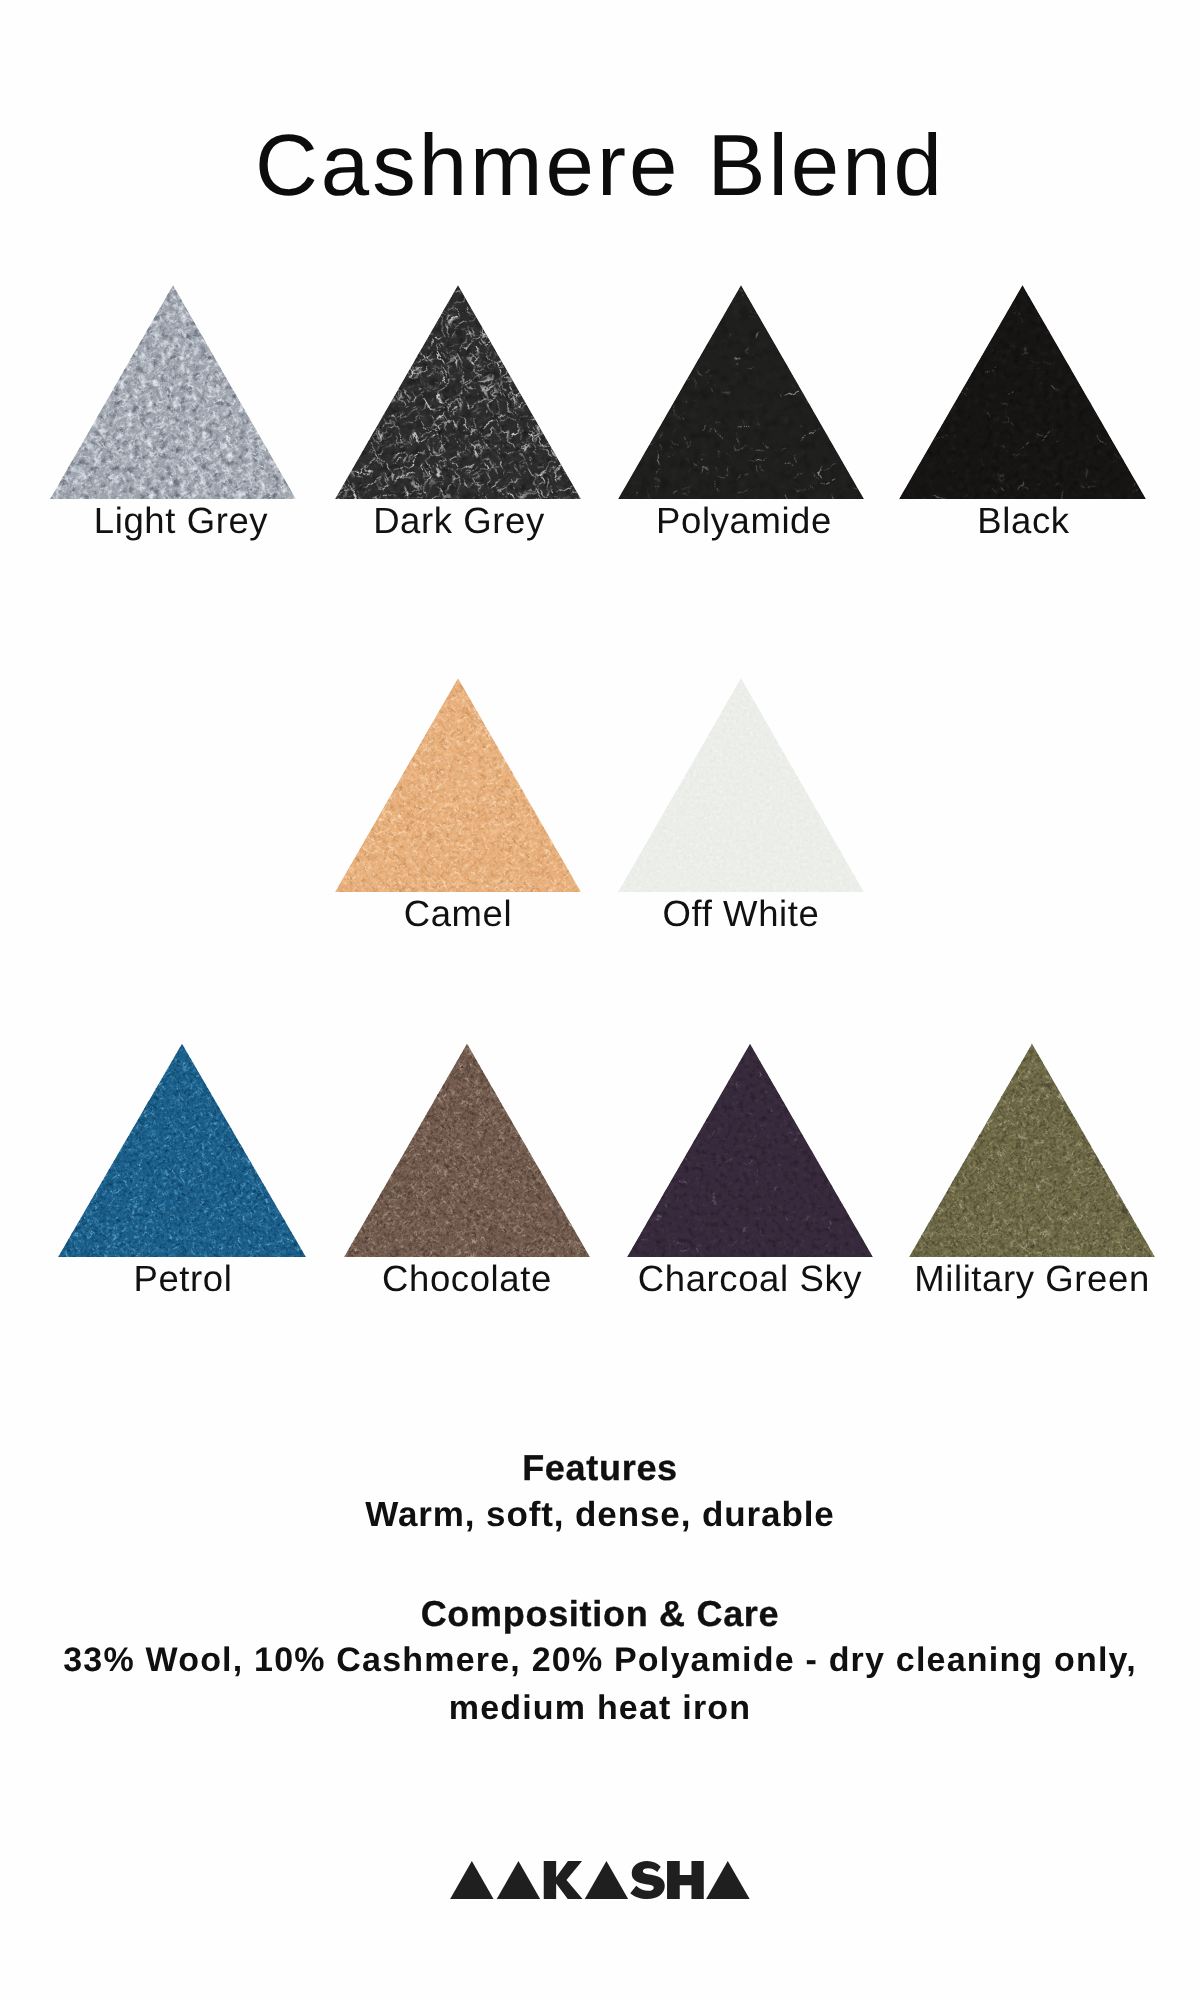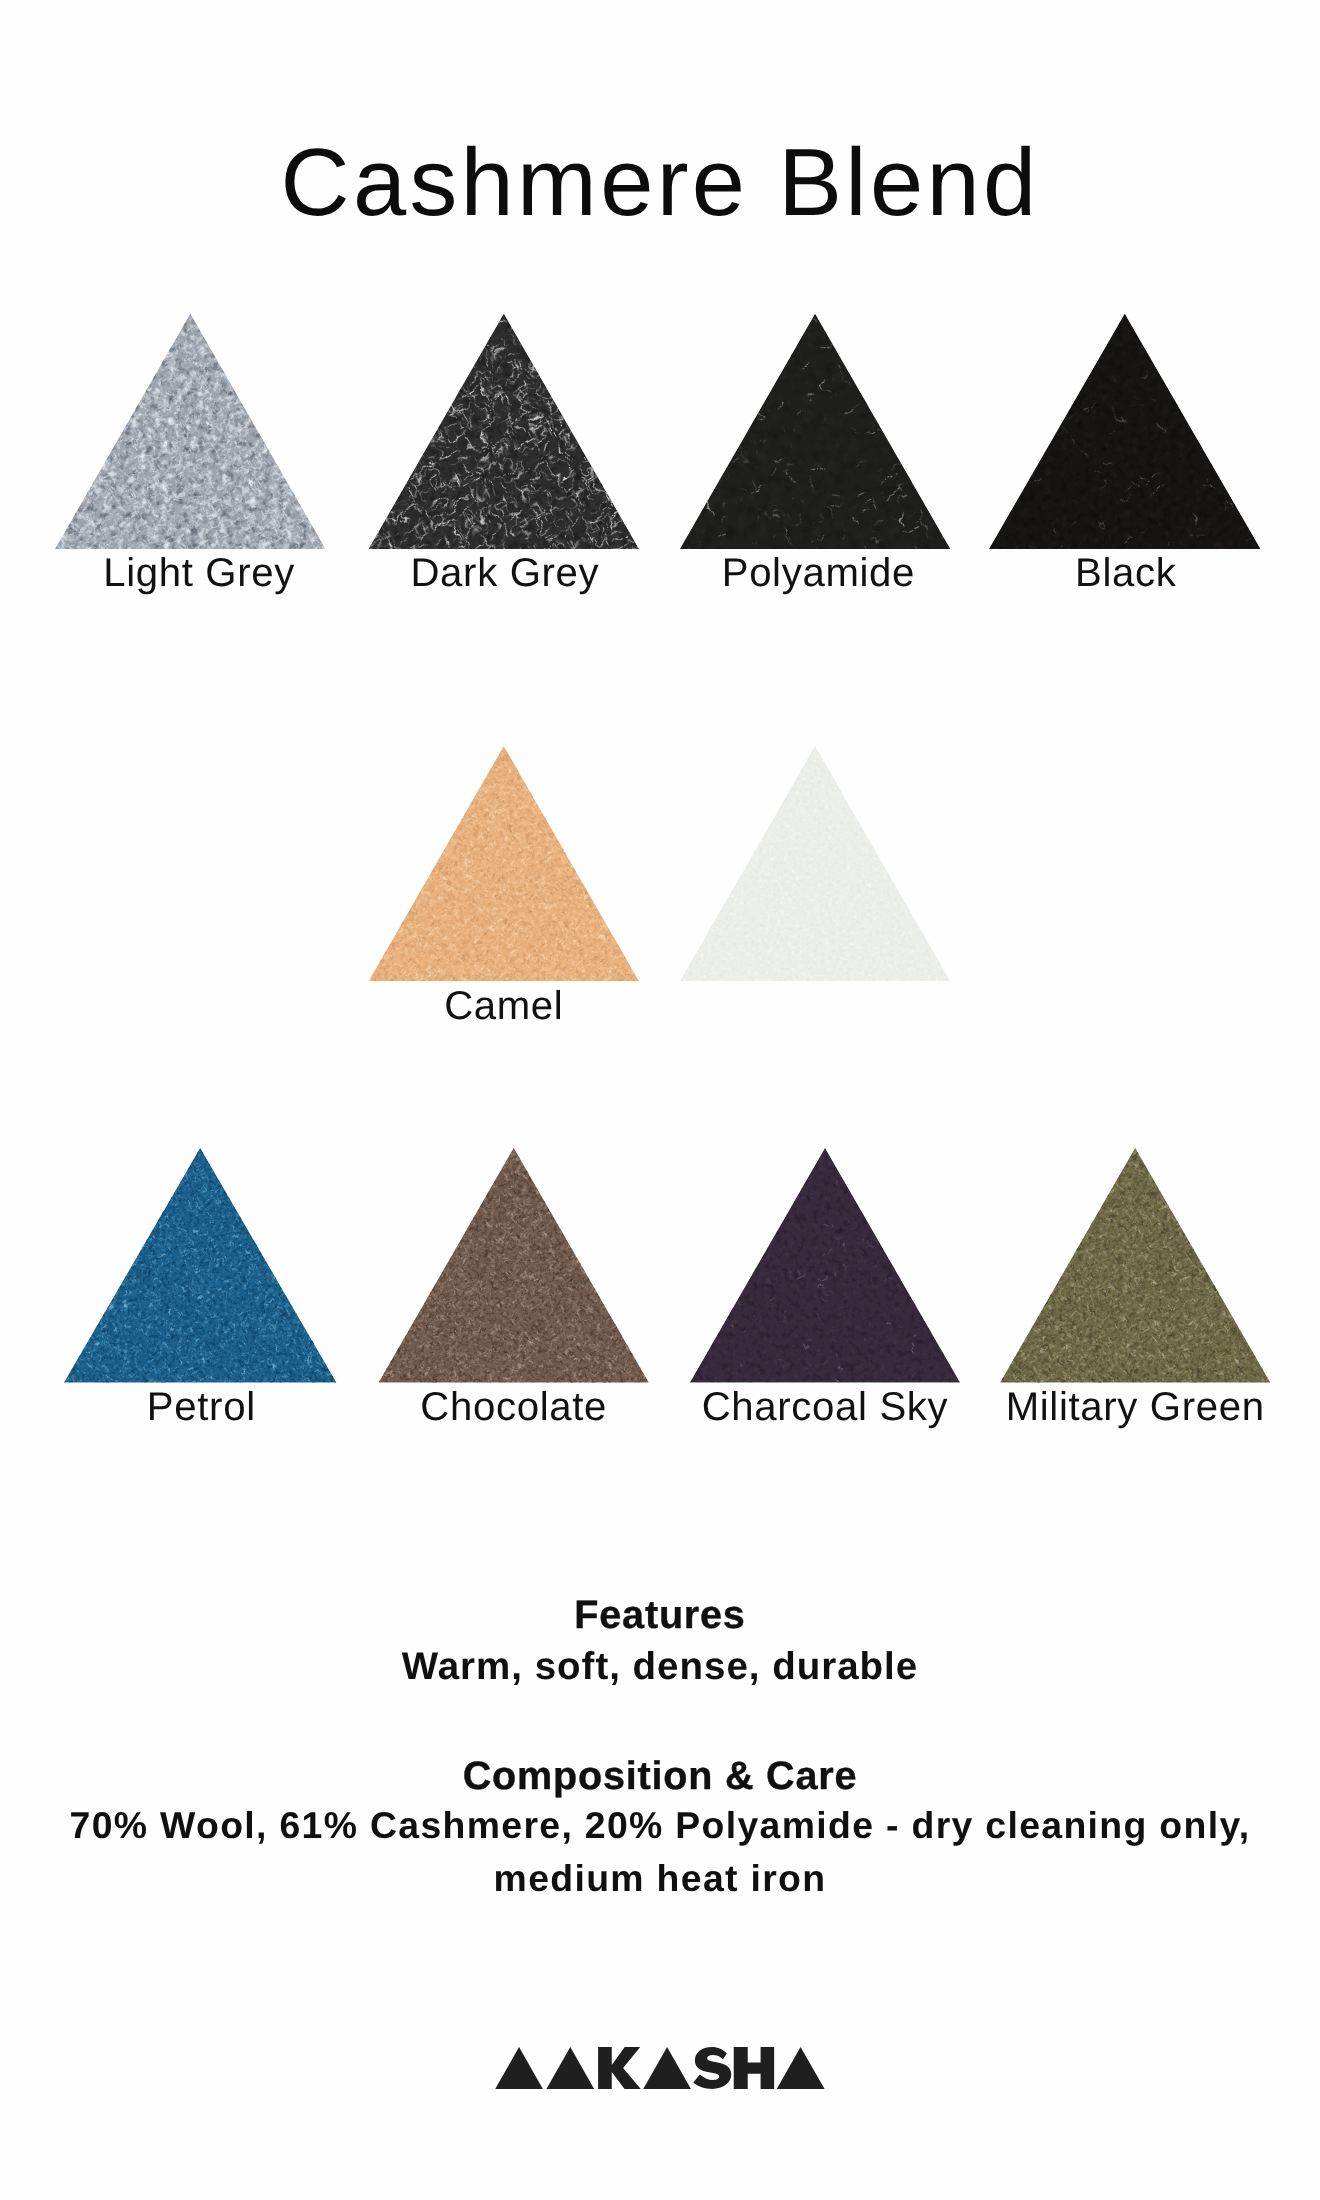--- a/index.html
+++ b/index.html
@@ -430,30 +430,31 @@
           <rect x="789" y="923.5" width="486" height="453.5" fill="none" filter="url(#gmg)"></rect>
         </g>
     </g>
   </svg>
 
   <div class="label" style="left:-29px;top:503px">Light Grey</div>
   <div class="label" style="left:249px;top:503px">Dark Grey</div>
   <div class="label" style="left:534px;top:503px">Polyamide</div>
   <div class="label" style="left:813.5px;top:503px">Black</div>
   <div class="label" style="left:248px;top:896px">Camel</div>
+  <div class="label" style="left:531px;top:896px">Off White</div>
   <div class="label" style="left:-27px;top:1261px">Petrol</div>
   <div class="label" style="left:257px;top:1261px">Chocolate</div>
   <div class="label" style="left:540px;top:1261px">Charcoal Sky</div>
   <div class="label" style="left:822px;top:1261px">Military Green</div>
 
   <div class="sec-h" style="top:1450px">Features</div>
   <div class="sec-p" style="top:1491px">Warm, soft, dense, durable</div>
 
   <div class="sec-h" style="top:1596px">Composition &amp; Care</div>
-  <div class="sec-p wide" style="top:1637px">70% Wool, 61% Cashmere, 20% Polyamide - dry cleaning only, medium heat iron</div>
+  <div class="sec-p wide" style="top:1637px">33% Wool, 10% Cashmere, 20% Polyamide - dry cleaning only, medium heat iron</div>
 
   <svg id="logo" width="300" height="38" viewBox="0 0 299.7 38">
     <g fill="#1f1f1f">
       <polygon points="21.7,0 43.4,38 0,38"></polygon>
       <polygon points="68.3,0 90,38 46.6,38"></polygon>
       <path d="M93.6,0 H106 V16.2 L117.8,0 H131.9 L116.3,19.0 L132.4,38 H117.6 L106,22.6 V38 H93.6 Z"></path>
       <polygon points="156.3,0 178,38 134.6,38"></polygon>
       <path d="M210.6,5.8 C207.1,2.2 202.6,0 197.1,0 C187.7,0 181.6,5.1 181.6,12.2
                C181.6,18.6 186.1,21.6 195.6,23.2 L199.1,23.8 C202.4,24.4 203.6,25.2 203.6,26.7
                C203.6,28.6 201.5,29.8 198.1,29.8 C193.7,29.8 189.5,28.0 186.1,24.8 L180.1,32.2

